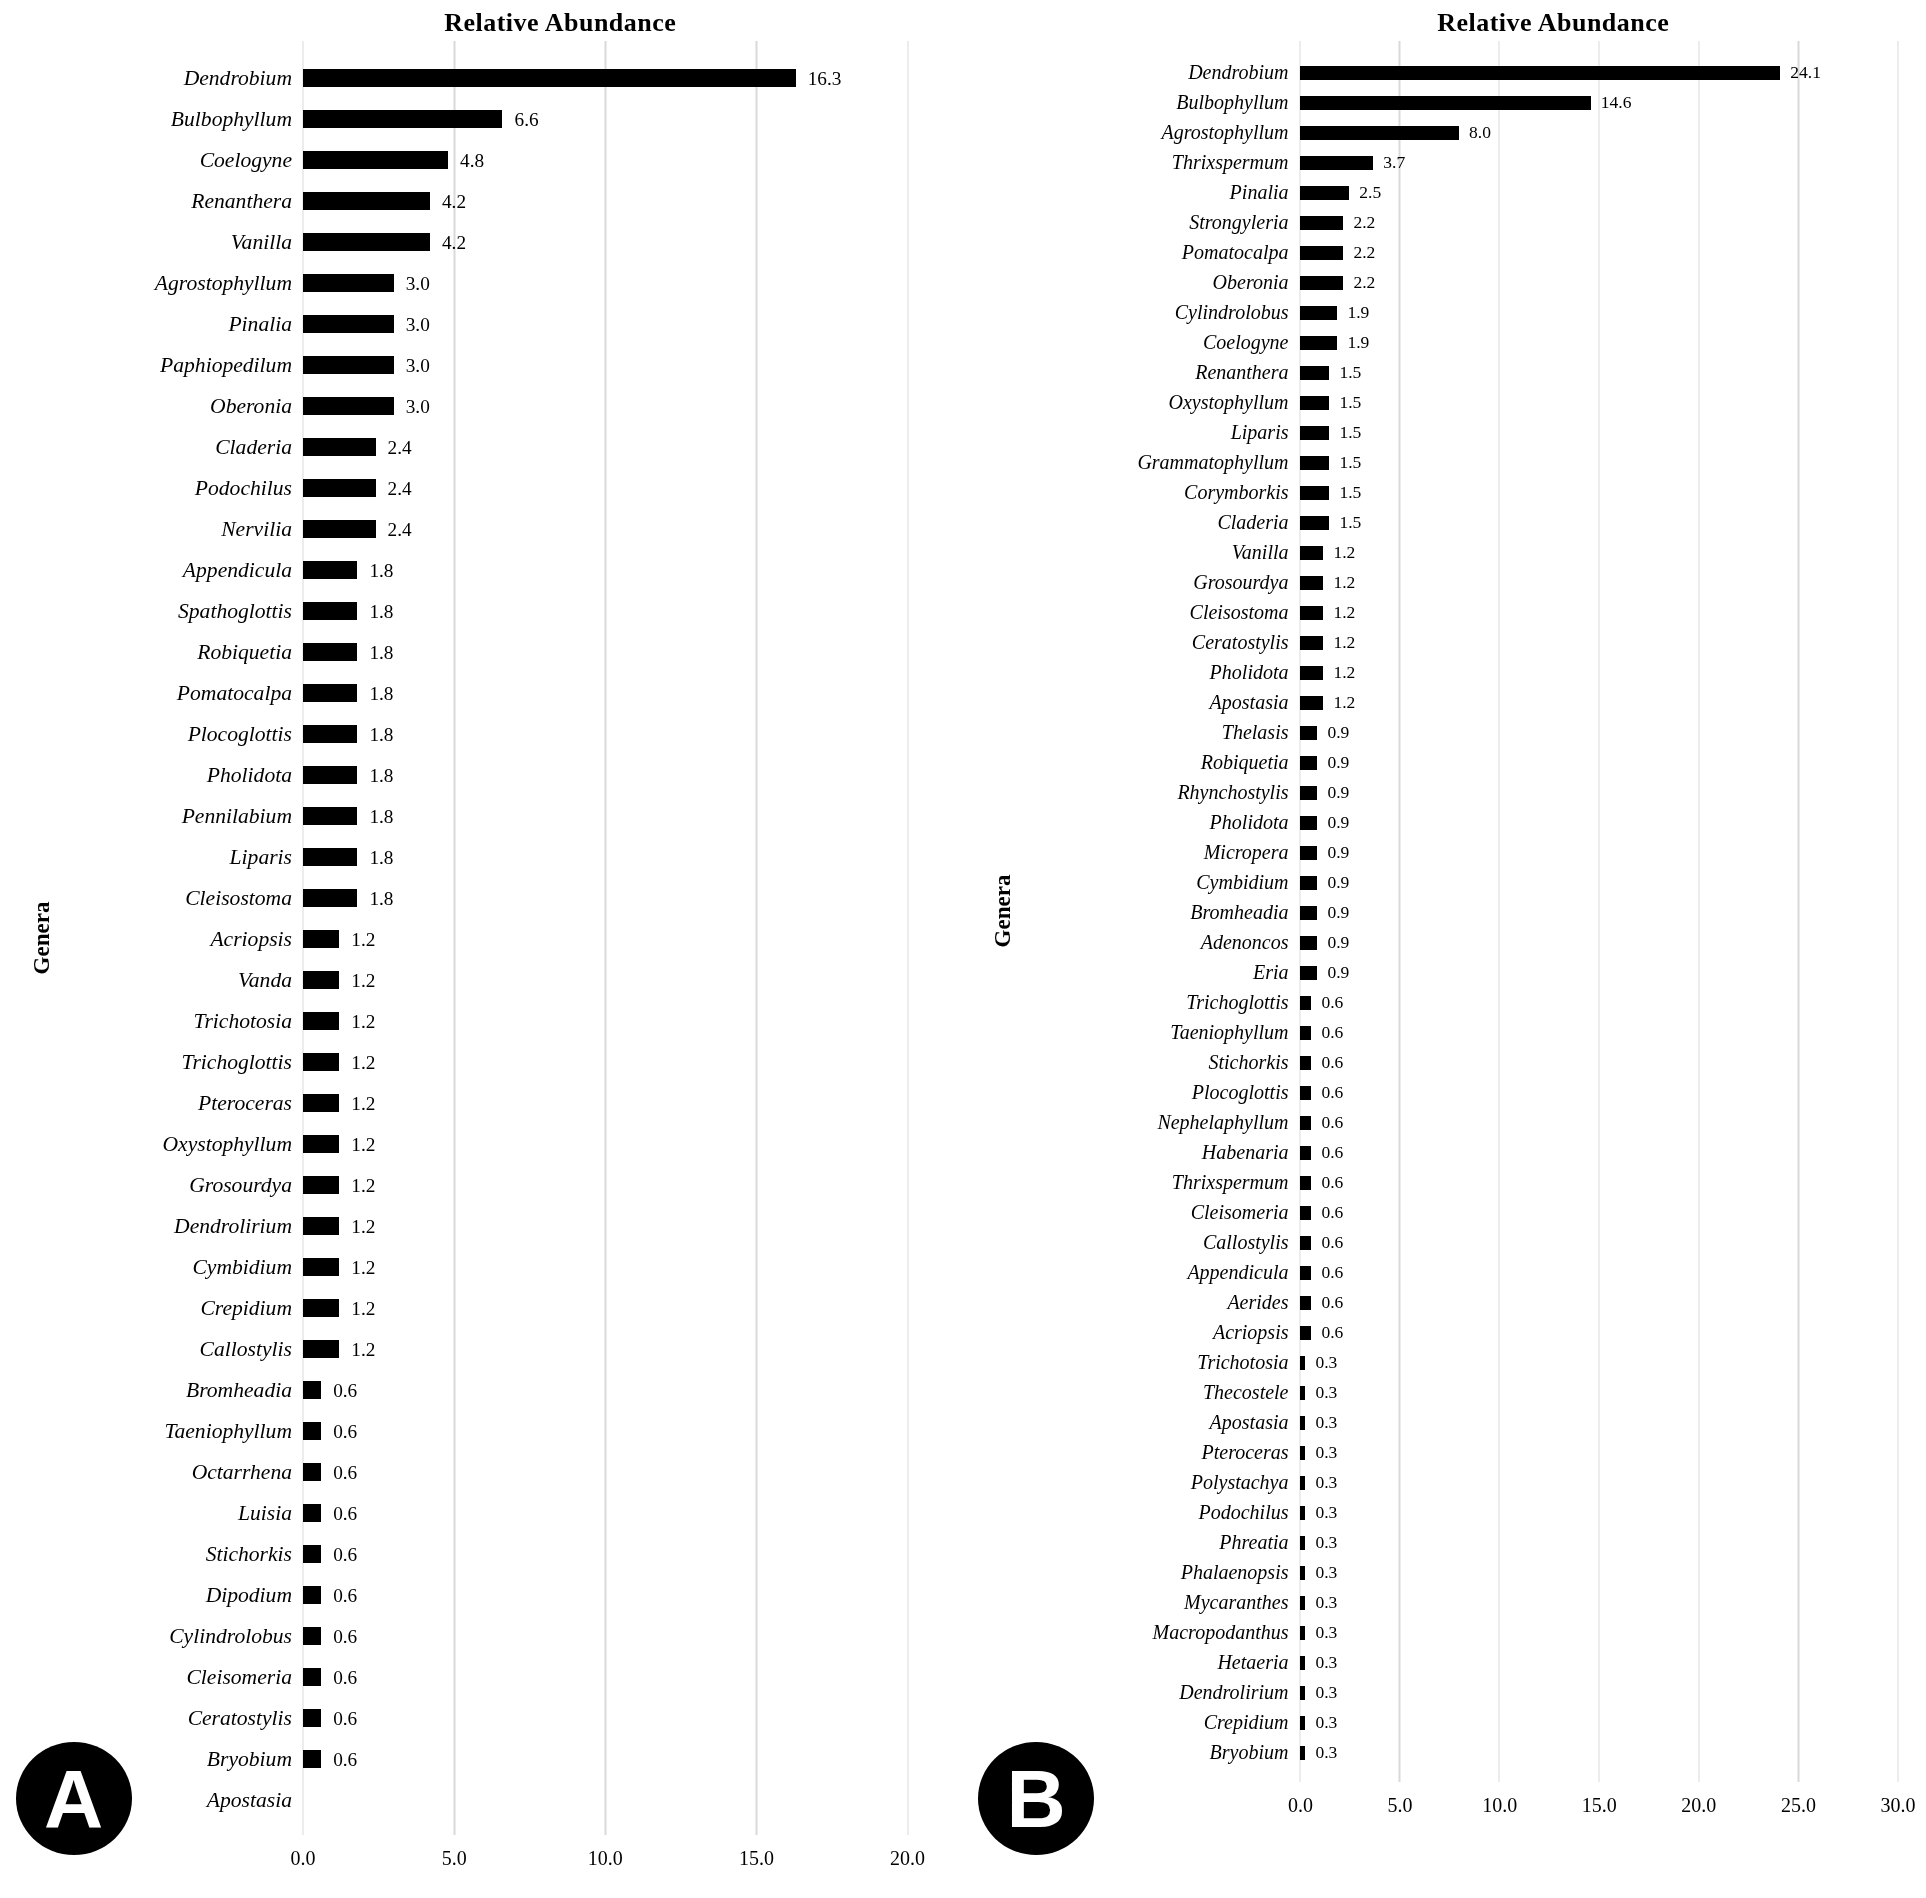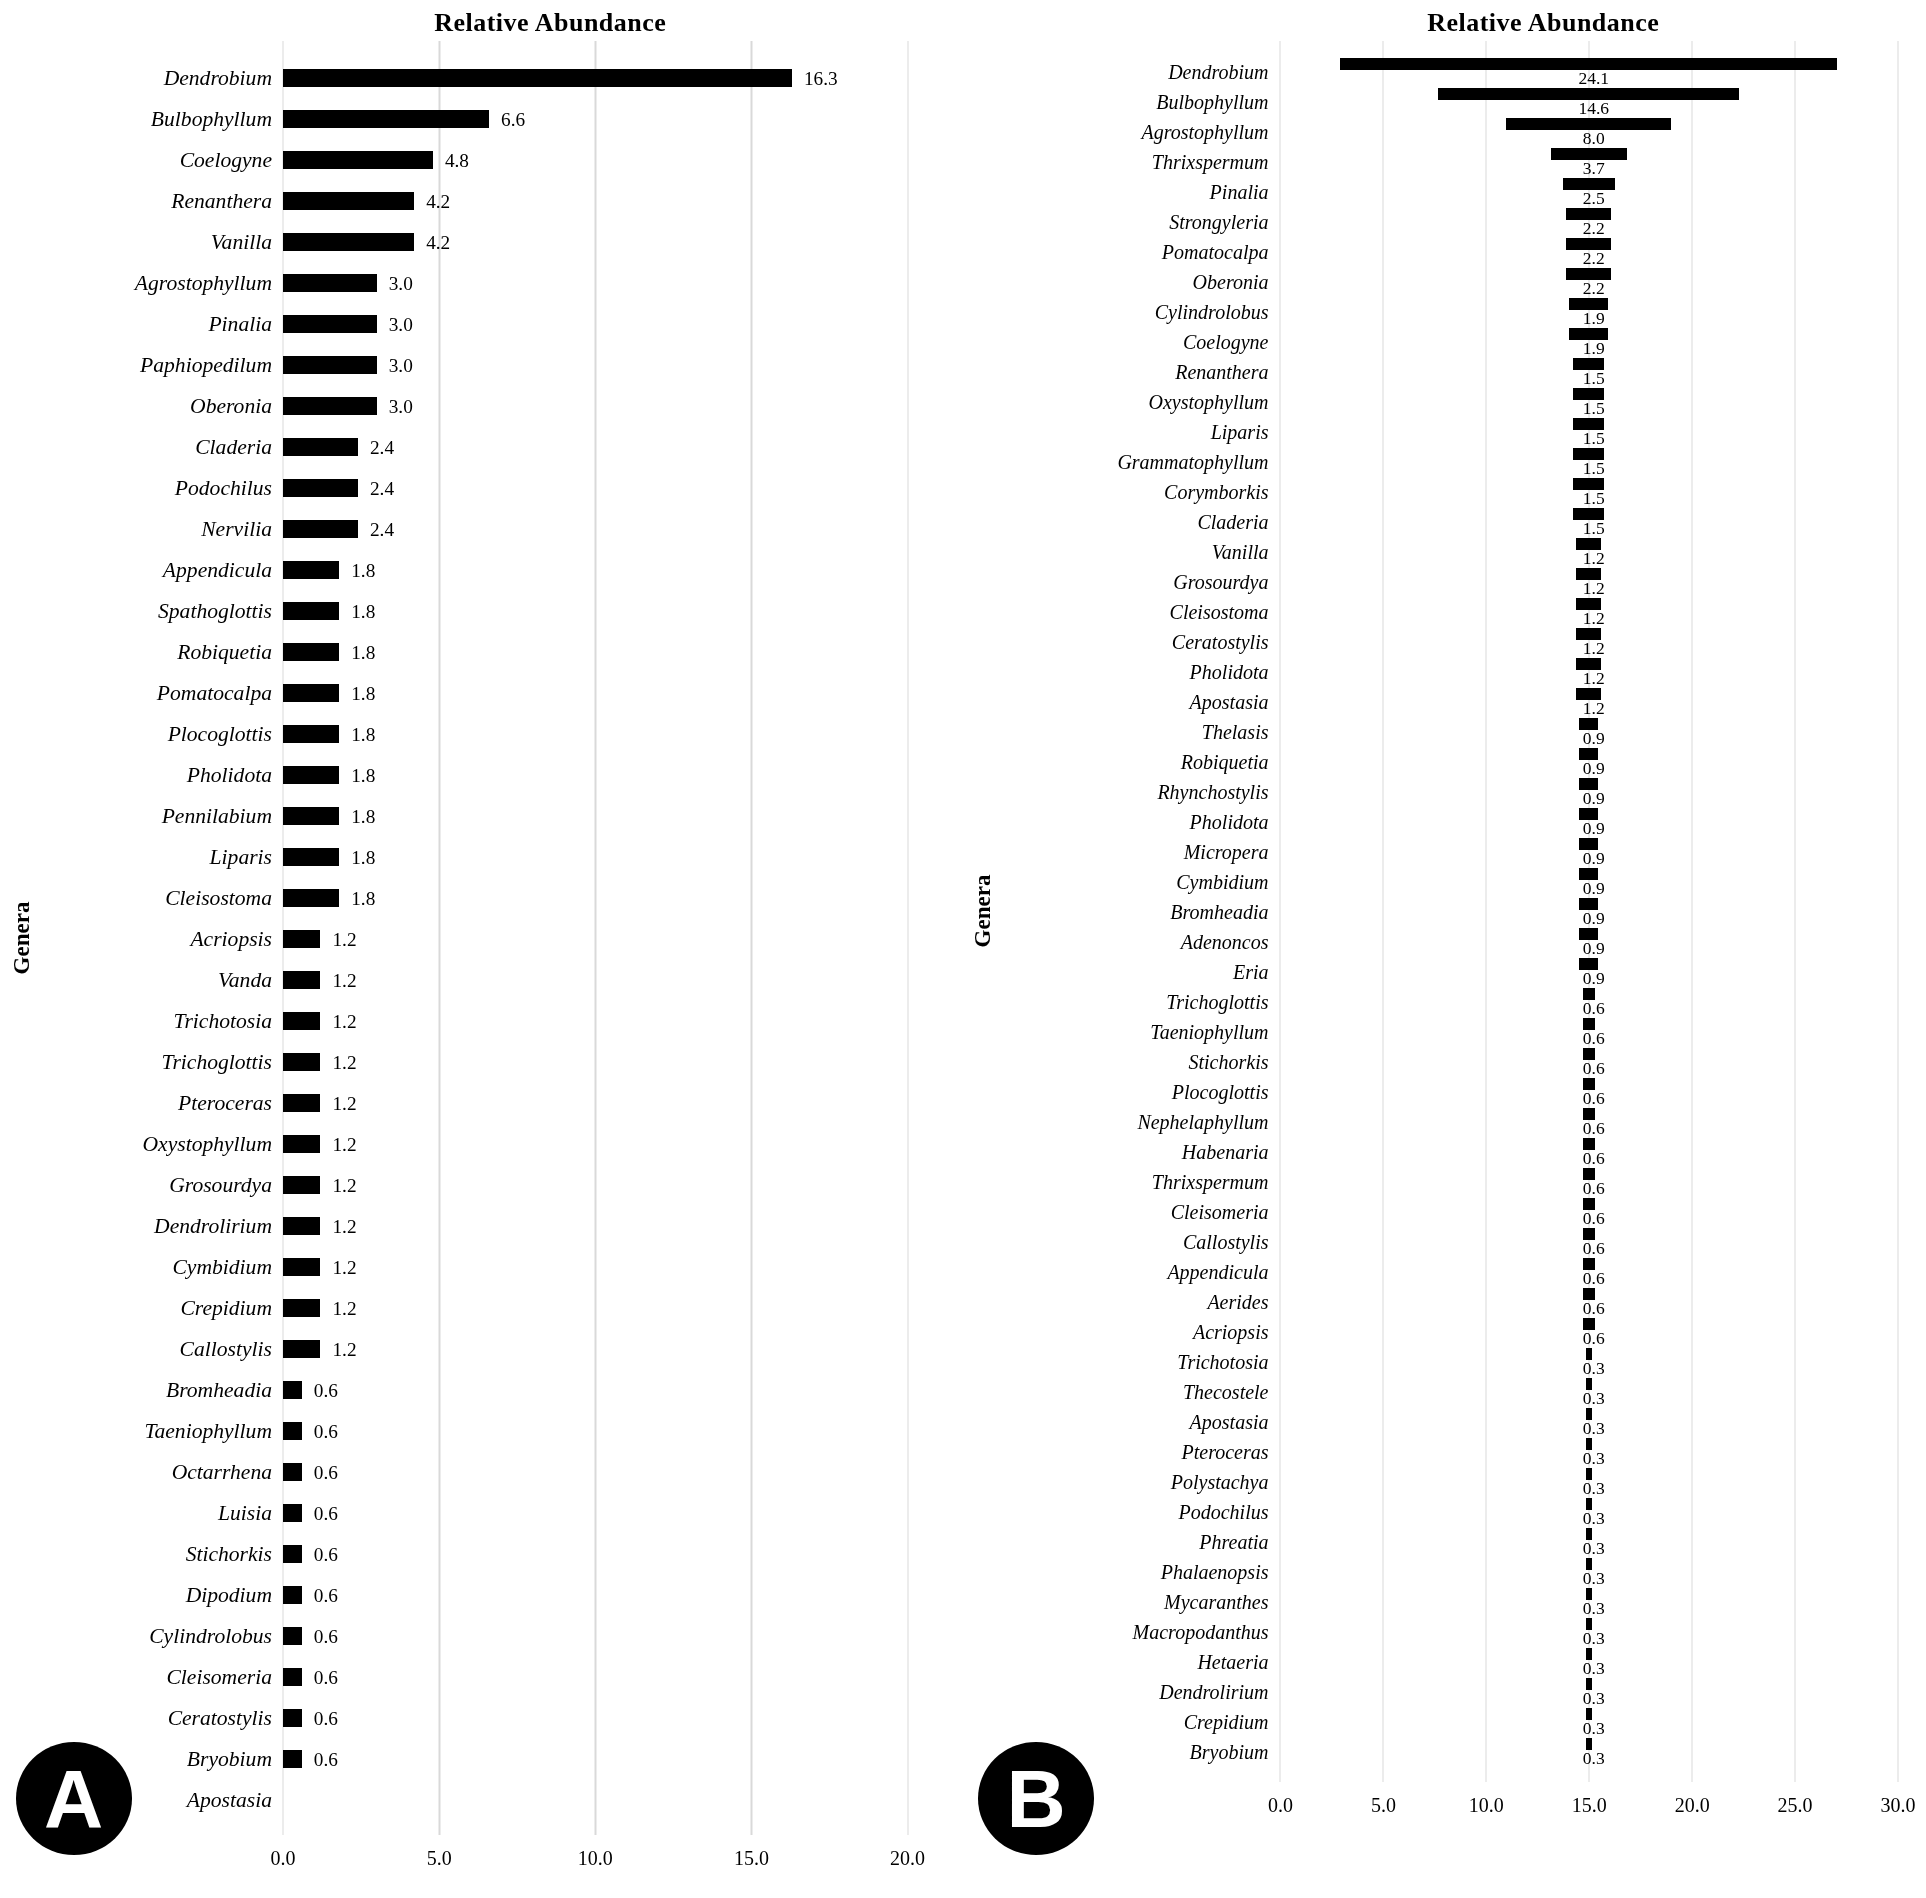--- a/index.html
+++ b/index.html
@@ -1,19 +1,19 @@
 <!DOCTYPE html>
 <html style="font-size:7.4px"><head>
 <meta charset="utf-8">
 <style>
   html,body{margin:0;padding:0;background:#ffffff;}
   body{width:1926px;height:1899px;position:relative;overflow:hidden;
        font-family:"Liberation Serif", serif;color:#000;}
   .figure{display:flex;width:100%;height:100%;}
-  .panel{position:relative;box-sizing:border-box;}
+  .panel{position:relative;box-sizing:border-box;padding-left:20px;}
   .panel.a{width:963px;}
   .panel.b{width:964px;}
   .title{font-weight:bold;font-size:26px;margin:8.3px 0 2.8px 0;text-align:center;letter-spacing:0.5px;}
   .panel.a .title{padding-left:138px;}
   .panel.b .title{padding-left:198px;}
   .chartbody{display:flex;align-items:stretch;}
   .ycol{display:flex;align-items:center;justify-content:center;}
   .panel.a .ycol{width:44px;}
   .panel.b .ycol{width:41px;}
   .ylab{transform:rotate(-90deg);font-weight:bold;font-size:23px;white-space:nowrap;}
@@ -23,21 +23,21 @@
   .glabel{display:flex;align-items:center;justify-content:flex-end;
           font-style:italic;white-space:nowrap;padding-right:11px;}
   .panel.a .glabel{height:41px;font-size:21.6px;}
   .panel.b .glabel{height:30px;font-size:20px;}
   .plot{position:relative;flex:1;box-sizing:border-box;padding-top:16.6px;padding-bottom:14px;}
   .panel.a .plot{margin-right:55px;}
   .panel.b .plot{margin-right:28px;}
   .gridline{position:absolute;top:0;bottom:0;width:1.4px;background:#d9d9d9;transform:translateX(-0.5px);}
   .brow{display:flex;align-items:center;position:relative;z-index:1;}
   .panel.a .brow{height:41px;}
-  .panel.b .brow{height:30px;flex-direction:column;}
+  .panel.b .brow{height:30px;}
   .bar{background:#000000;}
   .panel.a .bar{height:18.4px;}
   .panel.b .bar{height:14px;}
   .val{font-size:19.3px;margin-left:12px;line-height:1;}
   .panel.b .val{font-size:17.5px;margin-left:10px;}
   .xaxis{position:relative;height:51px;}
   .panel.a .xaxis{margin-left:283px;margin-right:55px;}
   .panel.b .xaxis{margin-left:318px;margin-right:28px;}
   .xtick{position:absolute;top:12px;transform:translateX(-50%);font-size:20px;}
   .badge{position:absolute;left:15.7px;bottom:44px;width:116px;height:113px;border-radius:50%;

